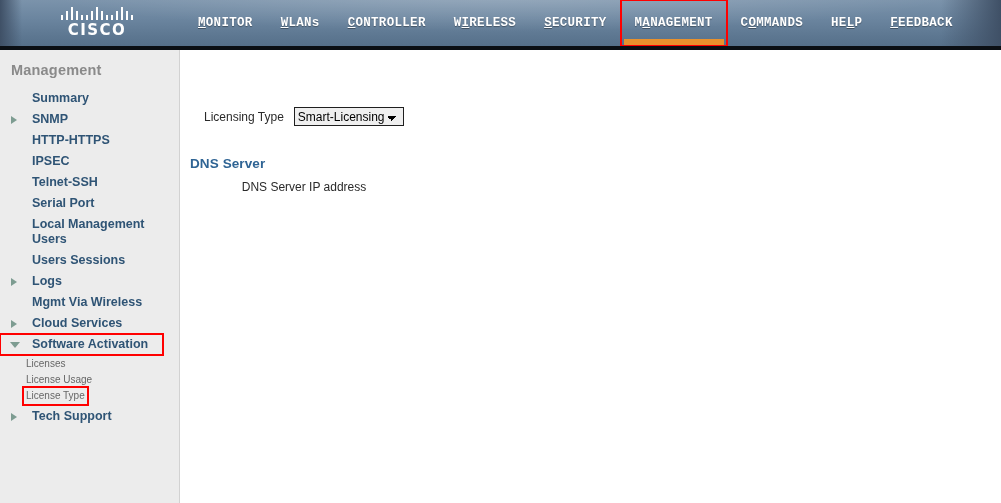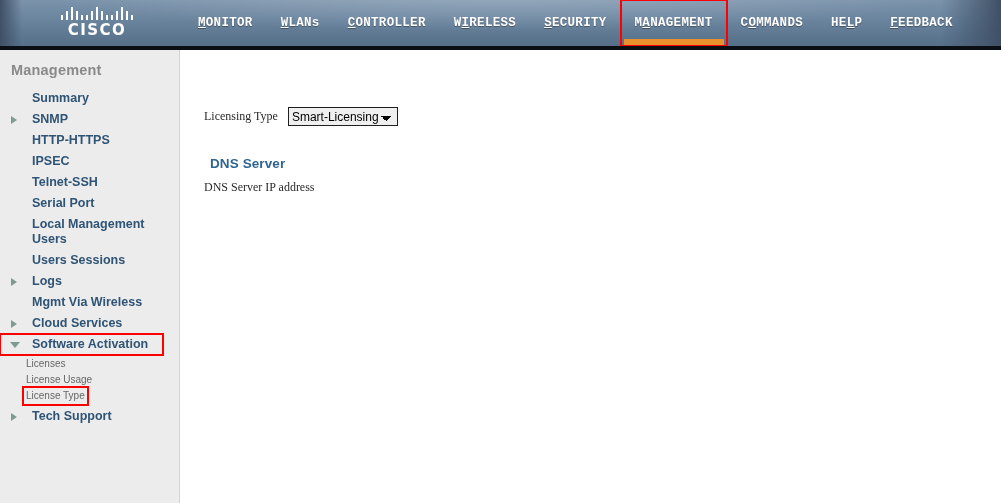--- a/index.html
+++ b/index.html
@@ -221,21 +221,22 @@
   }
   .form-row {
     position: absolute;
     display: flex;
     align-items: center;
   }
   .row-licensing { left: 24px; top: 57px; }
   .field-label {
     font-size: 12px;
     color: #2a2a2a;
-    font-family: Liberation Serif, serif;
+    font-family: Liberation Sans, sans-serif;
+    text-align: center;
   }
   .license-select {
     margin-left: 10px;
     font-family: "Liberation Sans", sans-serif;
     font-size: 12px;
     color: #000000;
     background: #efefef;
     border: 1px solid #1f1f1f;
     padding: 1px 12px 1px 3px;
     height: 19px;
@@ -243,21 +244,21 @@
     -webkit-appearance: none;
     appearance: none;
     padding-right: 18px;
     background-image: linear-gradient(45deg, transparent 50%, #000 50%), linear-gradient(135deg, #000 50%, transparent 50%);
     background-position: calc(100% - 11px) 8px, calc(100% - 6px) 8px;
     background-size: 5px 5px, 5px 5px;
     background-repeat: no-repeat;
   }
   .section-title {
     position: absolute;
-    left: 30px;
+    left: 10px;
     top: 106px;
     font-size: 13.5px;
     font-weight: bold;
     color: #2f6494;
     letter-spacing: 0.1px;
   }
   .row-dns { left: 24px; top: 130px; }
   .dns-label { width: 200px; }
   .dns-input {
     width: 155px;

